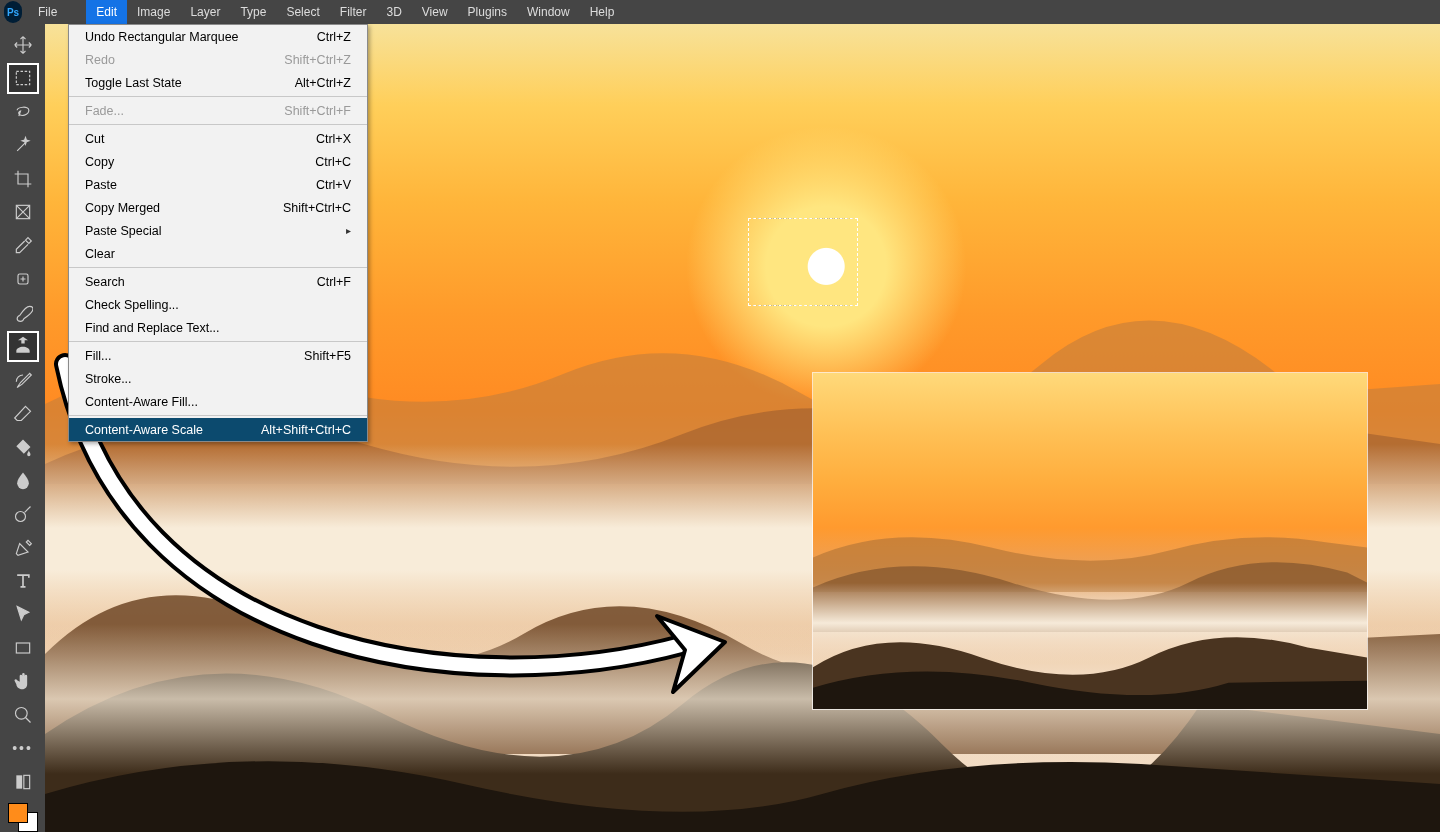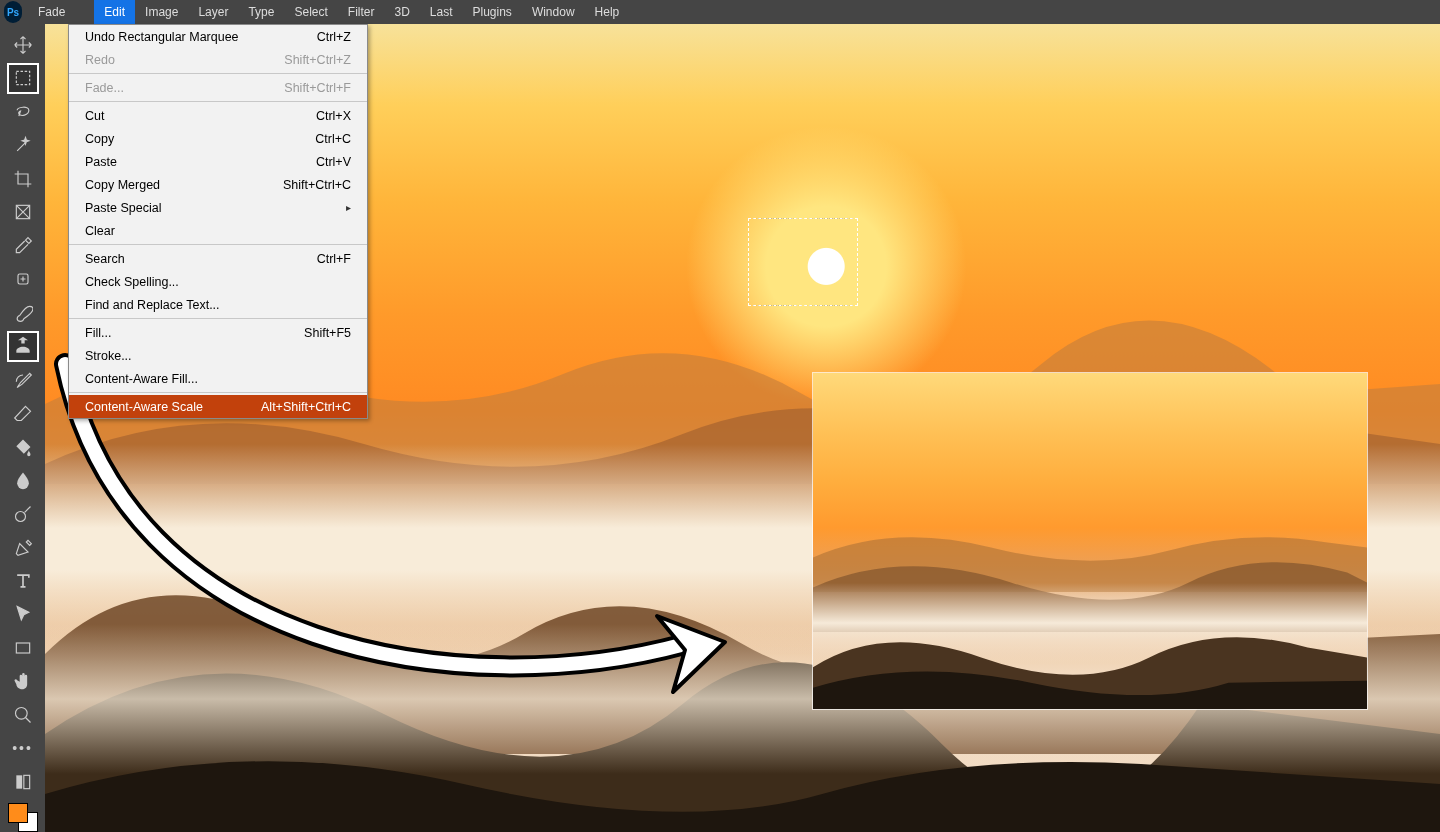--- a/index.html
+++ b/index.html
@@ -38,41 +38,41 @@
 .inset { position:absolute; border:1px solid rgba(255,255,255,.7); overflow:hidden; }
 .inset .mini { position:absolute; inset:0; background:
   linear-gradient(#ffd97a 0%, #ffc055 18%, #ffae3e 32%, #ff9a2e 46%, #eca058 58%, #e9b787 66%, #f6ead9 100%);
 }
 .inset .mridge { position:absolute; left:0; right:0; }
 
 
 .dropdown { position:absolute; left:68px; top:24px; width:300px; background:#f2f2f2; color:#000; font-size:12.5px; border:1px solid #8a8a8a; box-shadow:2px 2px 4px rgba(0,0,0,.3); }
 .dropdown .row { display:flex; justify-content:space-between; align-items:center; padding:4px 16px; height:23px; }
 .dropdown .row.dis { color:#9a9a9a;gap:8px; }
-.dropdown .row.hl { background:#c2410c; color:#fff; }
+.dropdown .row.hl { background:#0c4a6e; color:#fff; }
 .dropdown .sep { height:1px; background:#c8c8c8; margin:2px 0; }
 .dropdown .sub::after { content:"▸"; font-size:10px; color:#333; }
 
 
 .arrow { position:absolute; pointer-events:none; }
 </style>
 </head>
 <body>
 
 <div class="menubar">
   <div class="ps-logo">Ps</div>
-  <div class="mi">Fade</div>
+  <div class="mi">File</div>
   <div class="mi open">Edit</div>
   <div class="mi">Image</div>
   <div class="mi">Layer</div>
   <div class="mi">Type</div>
   <div class="mi">Select</div>
   <div class="mi">Filter</div>
   <div class="mi">3D</div>
-  <div class="mi">Last</div>
+  <div class="mi">View</div>
   <div class="mi">Plugins</div>
   <div class="mi">Window</div>
   <div class="mi">Help</div>
 </div>
 
 <div class="toolbox">
   <div class="tool">
       <svg viewBox="0 0 24 24">
         <path d="M12 2v20M2 12h20M12 2l-3 3M12 2l3 3M12 22l-3-3M12 22l3-3M2 12l3-3M2 12l3 3M22 12l-3-3M22 12l-3 3"></path>
       </svg>
@@ -259,20 +259,24 @@
 
 <div class="dropdown" id="editmenu">
     <div class="row">
       <span>Undo Rectangular Marquee</span>
       <span>Ctrl+Z</span>
     </div>
     <div class="row dis">
       <span>Redo</span>
       <span>Shift+Ctrl+Z</span>
     </div>
+    <div class="row">
+      <span>Toggle Last State</span>
+      <span>Alt+Ctrl+Z</span>
+    </div>
     <div class="sep"></div>
     <div class="row dis">
       <span>Fade...</span>
       <span>Shift+Ctrl+F</span>
     </div>
     <div class="sep"></div>
     <div class="row">
       <span>Cut</span>
       <span>Ctrl+X</span>
     </div>

